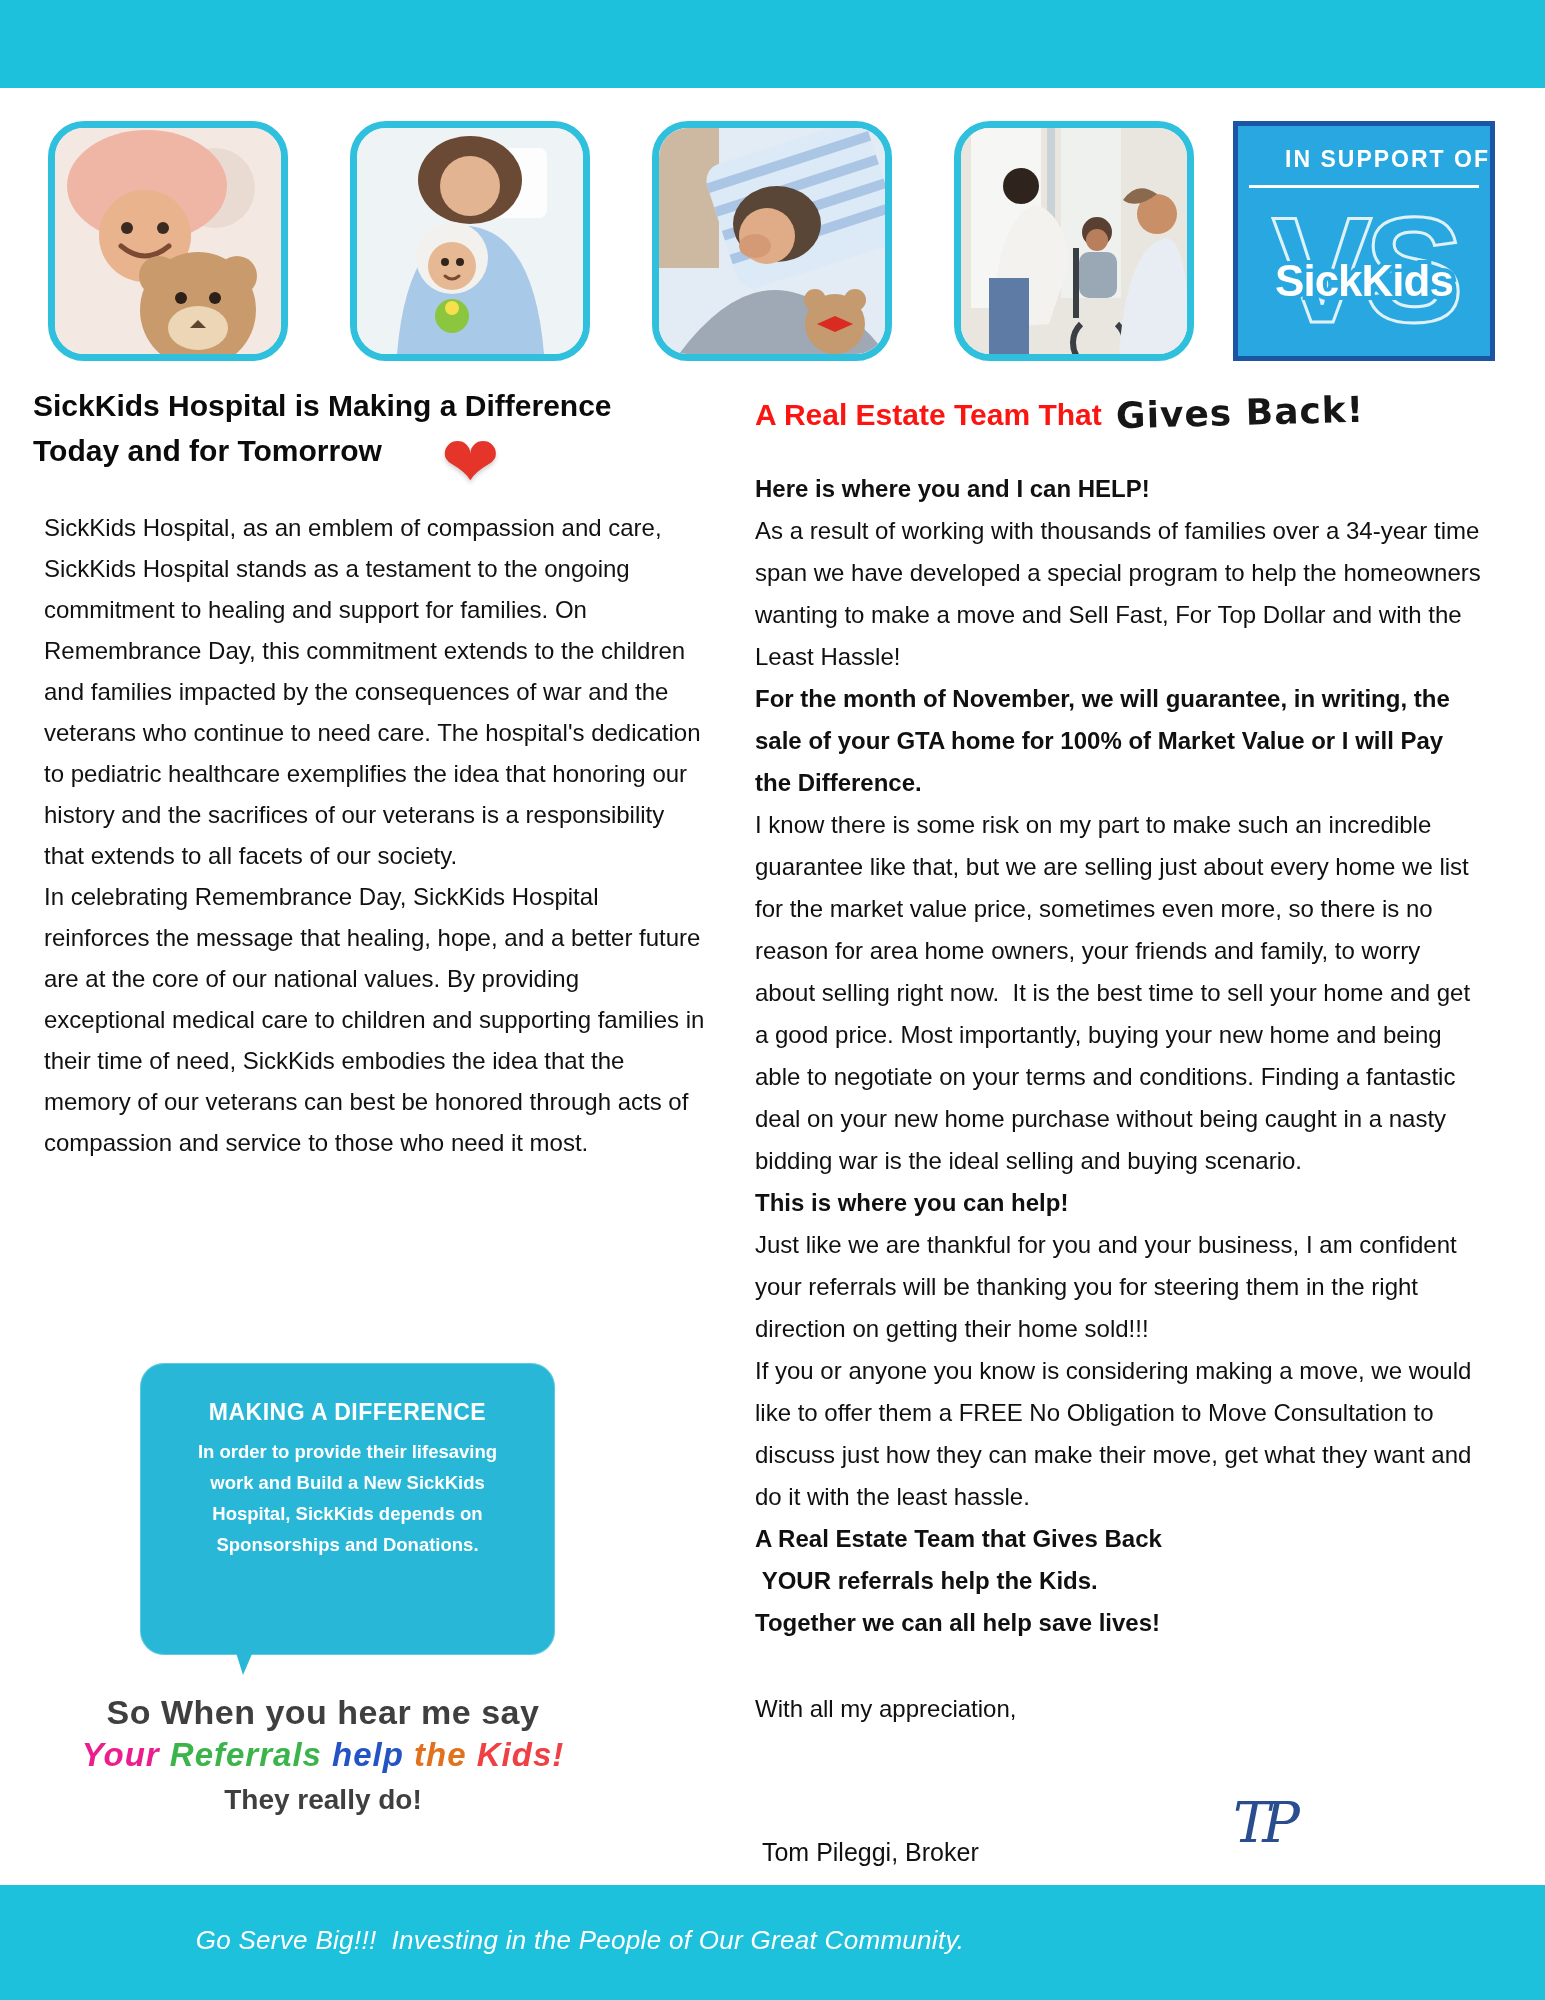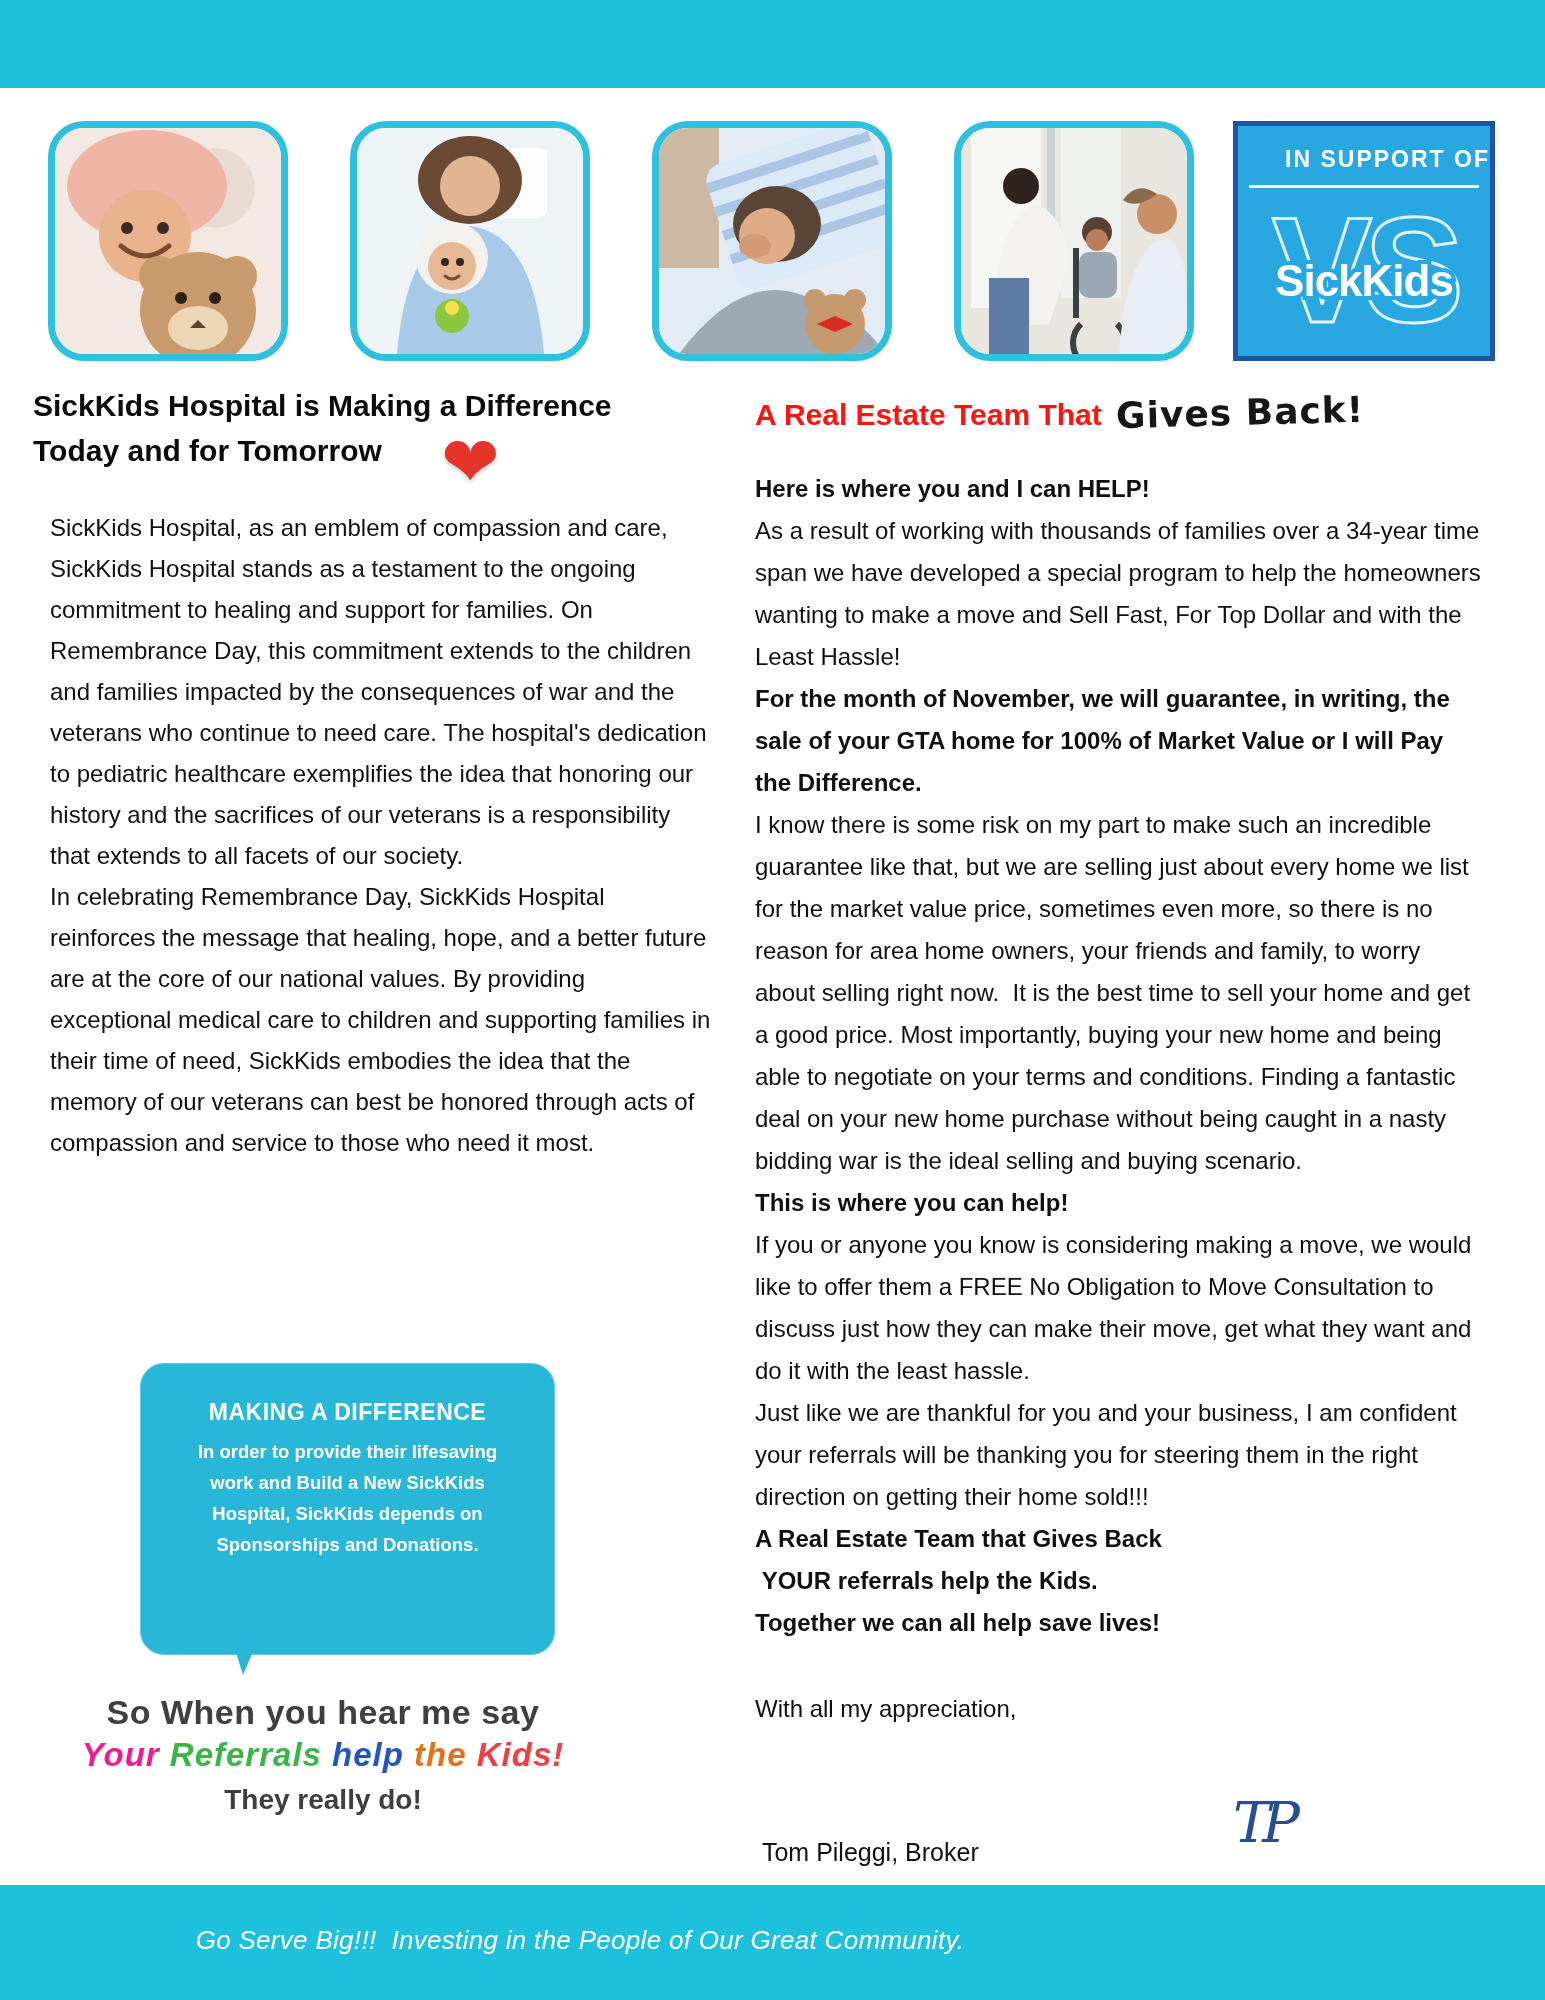--- a/index.html
+++ b/index.html
@@ -39,21 +39,21 @@
   .left-heading {
     position:absolute; left:33px; top:383px; width:660px;
     font-size:30px; font-weight:700; line-height:45px; color:#0b0b0b;
   }
   .heart {
     position:absolute; left:408px; top:44px; font-family:"DejaVu Sans", sans-serif;
     font-size:70px; line-height:70px; color:#e5352b; font-style:normal;
     text-shadow:0 3px 4px rgba(0,0,0,.18);
   }
   .left-body {
-    position:absolute; left:50px; top:507px; width:662px;
+    position:absolute; left:44px; top:507px; width:662px;
     font-size:24px; line-height:41px; color:#111111;
   }
   .left-body p { margin:0; }
 
   
   .right-title { position:absolute; left:755px; top:392px; width:760px; white-space:nowrap; }
   .right-title .red { color:#fb1410; font-weight:700; font-size:30px; }
   .right-title .script {
     display:inline-block; font-family:"DejaVu Sans", sans-serif; font-weight:700;
     font-size:36px; color:#161616; transform:rotate(-1.5deg); margin-left:10px; letter-spacing:1px;
@@ -191,22 +191,22 @@
   <span class="red">A Real Estate Team That</span>
   <span class="script">Gives Back!</span>
 </div>
 <div class="right-body">
   <div>
       <p class="rpara preserve bold">Here is where you and I can HELP!</p>
       <p class="rpara preserve">As a result of working with thousands of families over a 34-year time span we have developed a special program to help the homeowners wanting to make a move and Sell Fast, For Top Dollar and with the Least Hassle!</p>
       <p class="rpara preserve bold">For the month of November, we will guarantee, in writing, the sale of your GTA home for 100% of Market Value or I will Pay the Difference.</p>
       <p class="rpara preserve">I know there is some risk on my part to make such an incredible guarantee like that, but we are selling just about every home we list for the market value price, sometimes even more, so there is no reason for area home owners, your friends and family, to worry about selling right now.  It is the best time to sell your home and get a good price. Most importantly, buying your new home and being able to negotiate on your terms and conditions. Finding a fantastic deal on your new home purchase without being caught in a nasty bidding war is the ideal selling and buying scenario.</p>
       <p class="rpara preserve bold">This is where you can help!</p>
+      <p class="rpara preserve">Just like we are thankful for you and your business, I am confident your referrals will be thanking you for steering them in the right direction on getting their home sold!!!</p>
       <p class="rpara preserve">If you or anyone you know is considering making a move, we would like to offer them a FREE No Obligation to Move Consultation to discuss just how they can make their move, get what they want and do it with the least hassle.</p>
-      <p class="rpara preserve">Just like we are thankful for you and your business, I am confident your referrals will be thanking you for steering them in the right direction on getting their home sold!!!</p>
       <p class="rpara preserve bold">A Real Estate Team that Gives Back</p>
       <p class="rpara preserve bold"> YOUR referrals help the Kids.</p>
       <p class="rpara preserve bold">Together we can all help save lives!</p>
     </div>
   <p class="rpara closing">With all my appreciation,</p>
   <div class="signature-block">
     <div> Tom Pileggi, Broker</div>
     <div> Pileggi Real Estate Team - EXP Realty</div>
   </div>
 </div>

